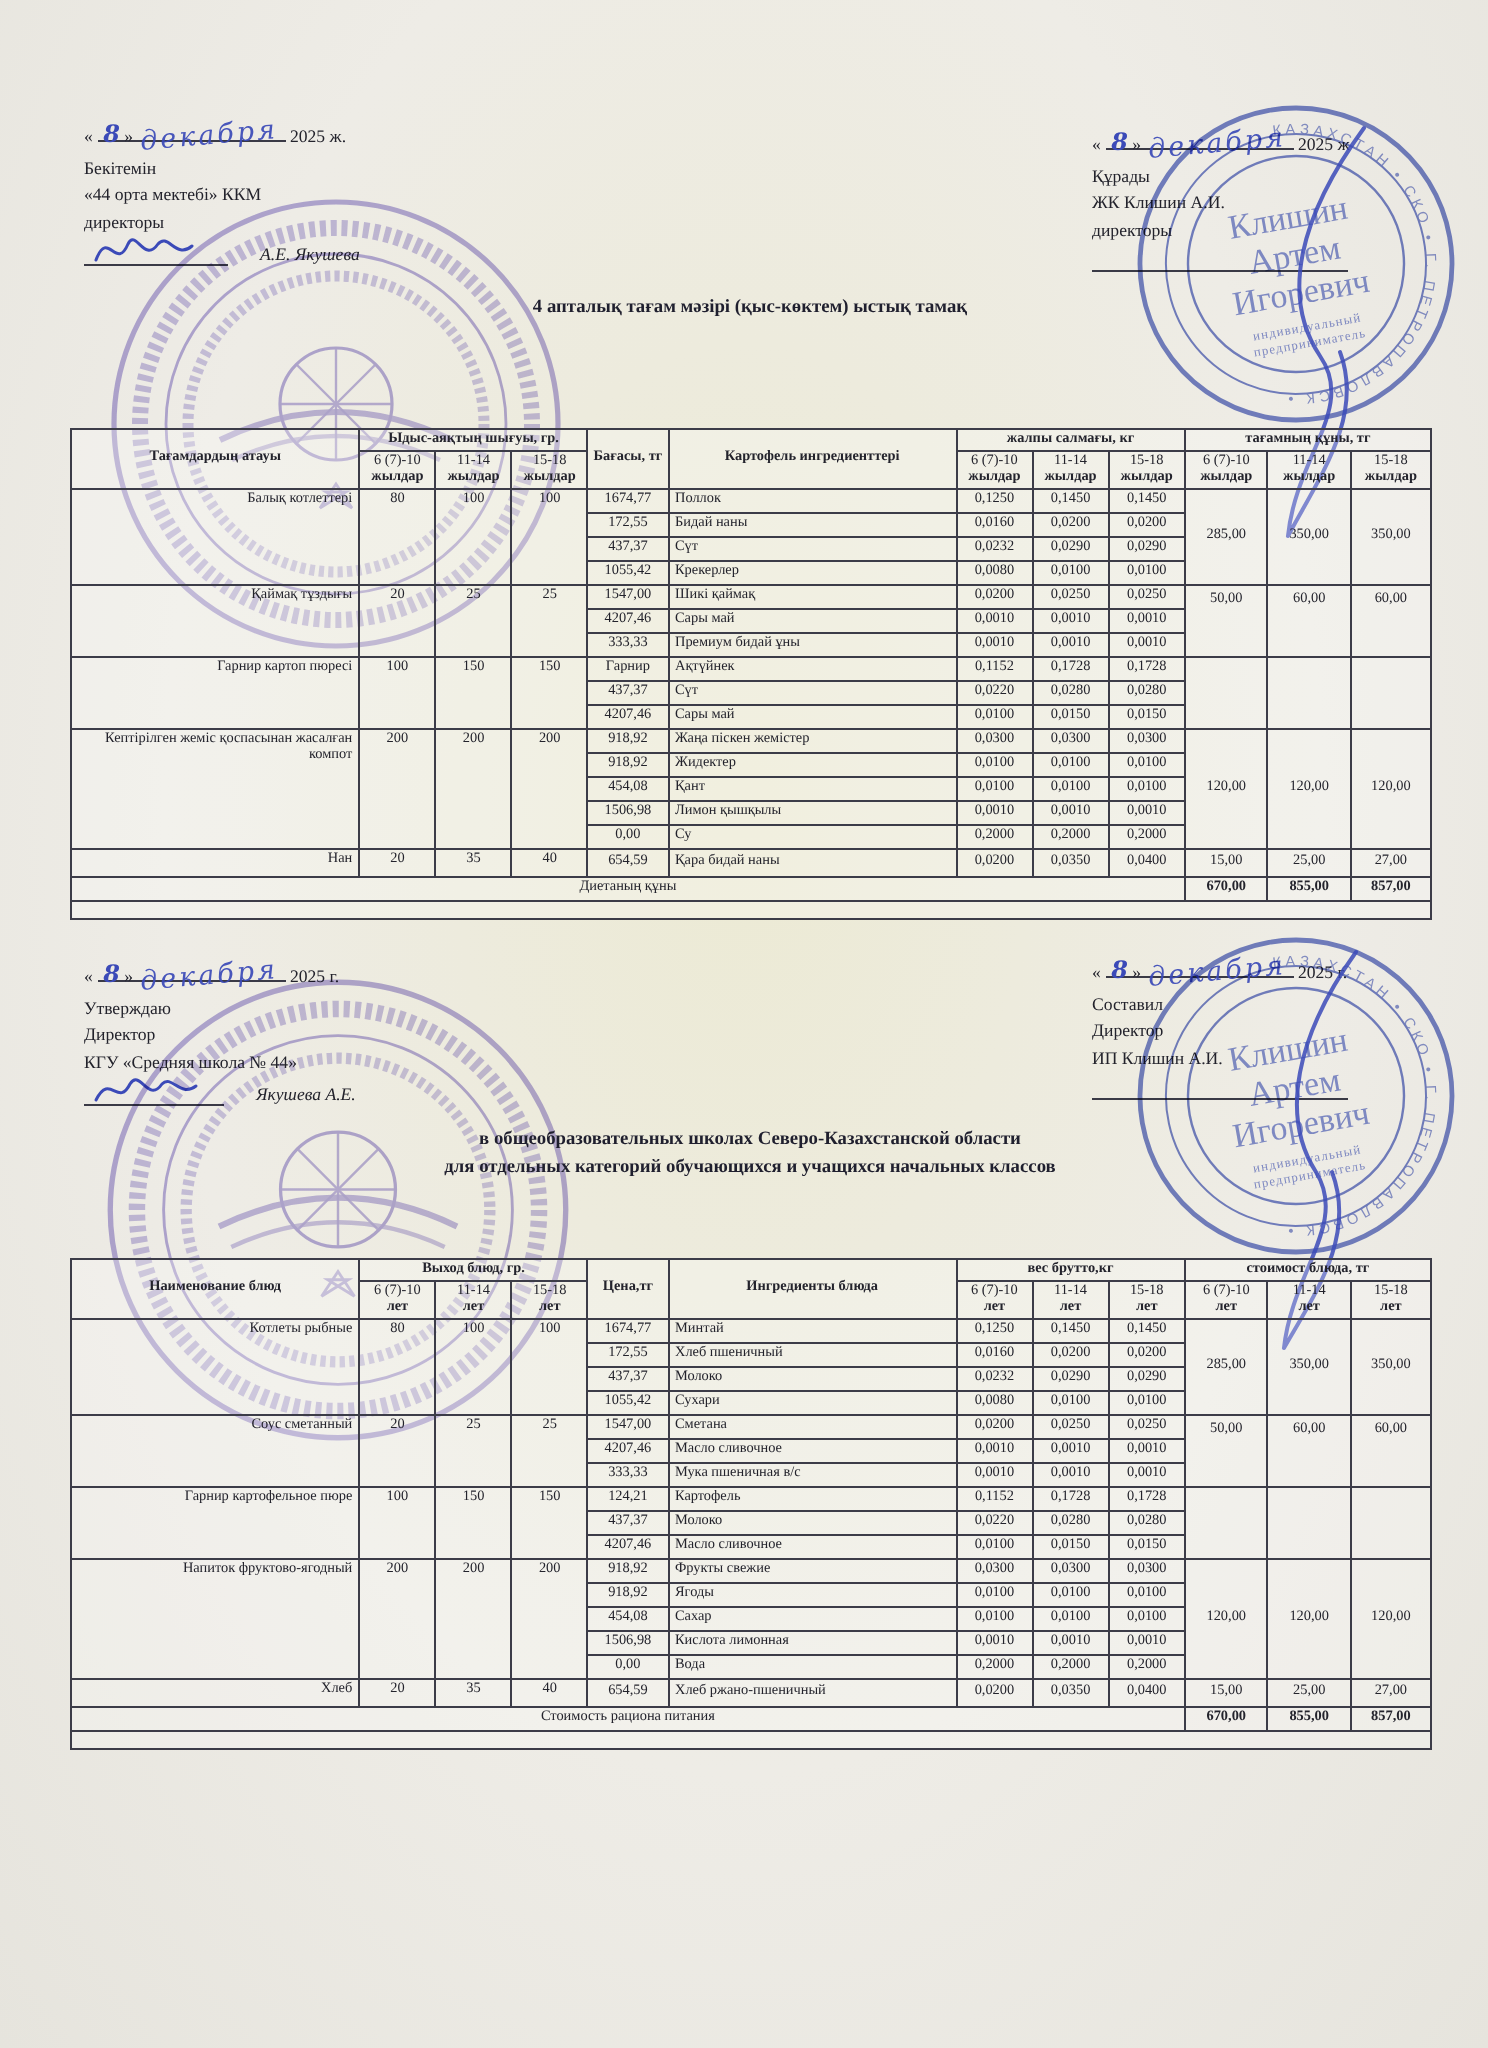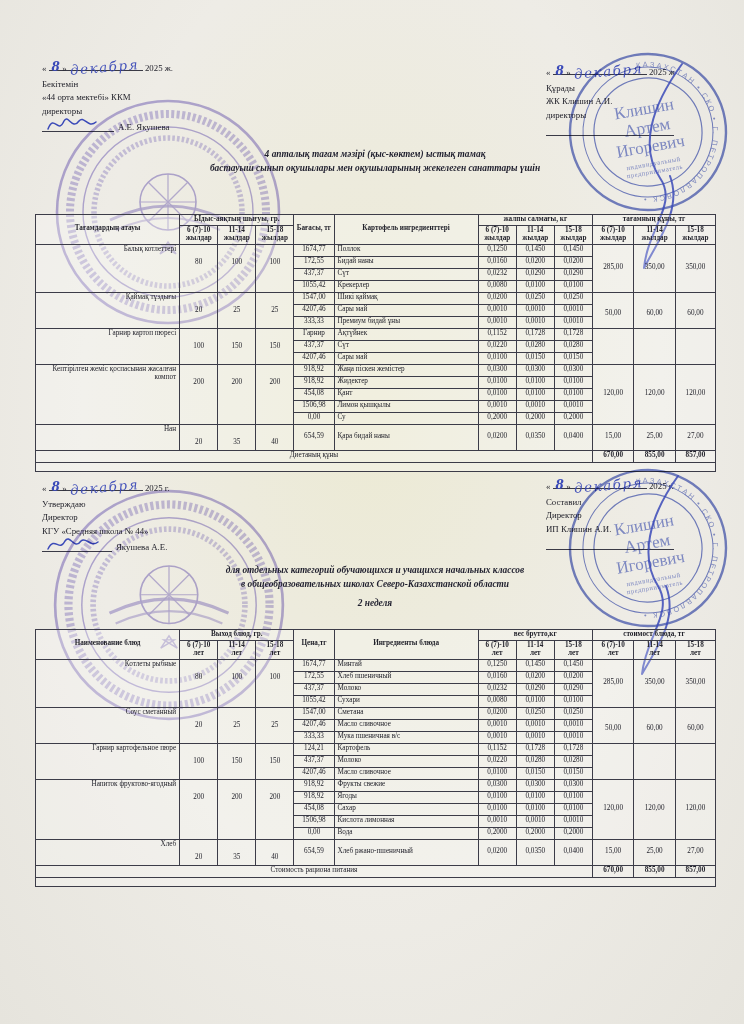--- a/index.html
+++ b/index.html
@@ -10,40 +10,40 @@
     font-family:"Liberation Serif", serif;
     color:#23232c;overflow:hidden;
   }
   
   .approval{position:absolute;font-size:8.8px;line-height:1.55;white-space:nowrap;}
   .date-line{margin-bottom:2px;font-size:8.8px;}
   .date-u{display:inline-block;border-bottom:0.9px solid #3a3a46;padding:0 3px;height:12px;overflow:visible;}
   .hand{font-family:"DejaVu Serif", serif;font-style:italic;color:#3b4ab8;}
   .hand.day{font-size:12px;font-weight:bold;}
   .hand.word{display:inline-block;font-size:13.5px;letter-spacing:1.5px;transform:rotate(-5deg) translateY(1px);margin:0 1px;line-height:0.4;opacity:.92;}
-  .sigline{display:flex;align-items:flex-start;gap:4px;margin-top:2px;}
+  .sigline{display:flex;align-items:center;gap:16px;margin-top:2px;font-style:italic;}
   .sig-rule{display:inline-block;border-bottom:0.9px solid #3a3a46;height:10px;position:relative;}
   .sig-rule svg{position:absolute;left:4px;bottom:-4px;overflow:visible;}
   
-  .titleblock{position:absolute;left:35px;width:680px;text-align:center;font-weight:bold;font-size:9.4px;line-height:1.48;color:#1f1f2e;font-style:italic;}
+  .titleblock{position:absolute;left:35px;width:680px;text-align:center;font-weight:bold;font-size:9.4px;line-height:1.48;color:#1f1f2e;}
   .titleblock .week{margin-top:5px;}
   .titleblock .dayname{margin-top:1px;}
   
   .tablewrap{position:absolute;left:35px;width:681px;}
   table.menu-table{border-collapse:collapse;width:100%;table-layout:fixed;background:rgba(255,255,255,.25);}
   .menu-table th,.menu-table td{border:0.8px solid #3c3c48;padding:0 2px;font-size:7.2px;line-height:1.1;overflow:hidden;}
   .menu-table th{font-weight:bold;text-align:center;vertical-align:middle;padding:1px 1px;}
-  .menu-table .age-b{font-weight:bold;}
+  .menu-table .age-b{font-weight:normal;}
   .menu-table td{height:11px;}
   .menu-table td.num{text-align:center;vertical-align:middle;}
   .menu-table td.dish{text-align:right;vertical-align:top;padding:1px 3px;white-space:normal;}
   .menu-table td.ingr{text-align:left;padding:0 3px;}
-  .menu-table td.vtop{vertical-align:top;padding-top:14px;}
+  .menu-table td.vtop{vertical-align:top;padding-top:1px;}
   .menu-table td.cost.mid{vertical-align:middle;}
-  .menu-table td.cost.top{vertical-align:top;padding-top:17px;}
+  .menu-table td.cost.top{vertical-align:top;padding-top:3px;}
   .menu-table td.cost.shift{vertical-align:top;}
   .menu-table td.flabel{text-align:center;font-size:7.2px;}
   .menu-table td.total{font-weight:bold;}
   .menu-table td.empty{height:8px;}
   
   .stamp{position:absolute;mix-blend-mode:multiply;pointer-events:none;}
   .stamp svg{overflow:visible;filter:blur(.25px);}
   
   .ink{position:absolute;pointer-events:none;}
   .ink svg{overflow:visible;}
@@ -132,21 +132,20 @@
   </div>
 
   <div class="ink" style="left:630px;top:58px;">
     <svg width="70" height="230" viewBox="0 0 70 230">
       <path d="M52,6 C20,50 10,90 30,120 C48,146 18,170 14,210 M14,210 C30,180 52,150 40,118" fill="none" stroke="#3b4ab8" stroke-width="2" stroke-linecap="round" opacity=".85"></path>
     </svg>
   </div>
 
   <div class="titleblock" style="top:148px;">
     <div>4 апталық тағам мәзірі (қыс-көктем) ыстық тамақ</div>
-    <div>бастауыш сынып оқушылары мен оқушыларының жекелеген санаттары үшін</div>
   </div>
 
   <div class="tablewrap" id="table1" style="top:214px;">
       <table class="menu-table">
         <colgroup>
           <col style="width: 21.2%;">
           <col style="width: 5.6%;">
           <col style="width: 5.6%;">
           <col style="width: 5.6%;">
           <col style="width: 5.9%;">
@@ -445,23 +444,22 @@
     </svg>
   </div>
 
   <div class="ink" style="left:628px;top:472px;">
     <svg width="70" height="220" viewBox="0 0 70 220">
       <path d="M50,4 C20,46 12,86 30,114 C46,140 18,164 14,202 M14,202 C30,174 50,146 38,114" fill="none" stroke="#3b4ab8" stroke-width="2" stroke-linecap="round" opacity=".85"></path>
     </svg>
   </div>
 
   <div class="titleblock" style="top:564px;">
+    <div>в общеобразовательных школах Северо-Казахстанской области</div>
     <div>для отдельных категорий обучающихся и учащихся начальных классов</div>
-    <div>в общеобразовательных школах Северо-Казахстанской области</div>
-    <div class="week">2 неделя</div>
   </div>
 
   <div class="tablewrap" id="table2" style="top:629px;">
       <table class="menu-table">
         <colgroup>
           <col style="width: 21.2%;">
           <col style="width: 5.6%;">
           <col style="width: 5.6%;">
           <col style="width: 5.6%;">
           <col style="width: 5.9%;">

